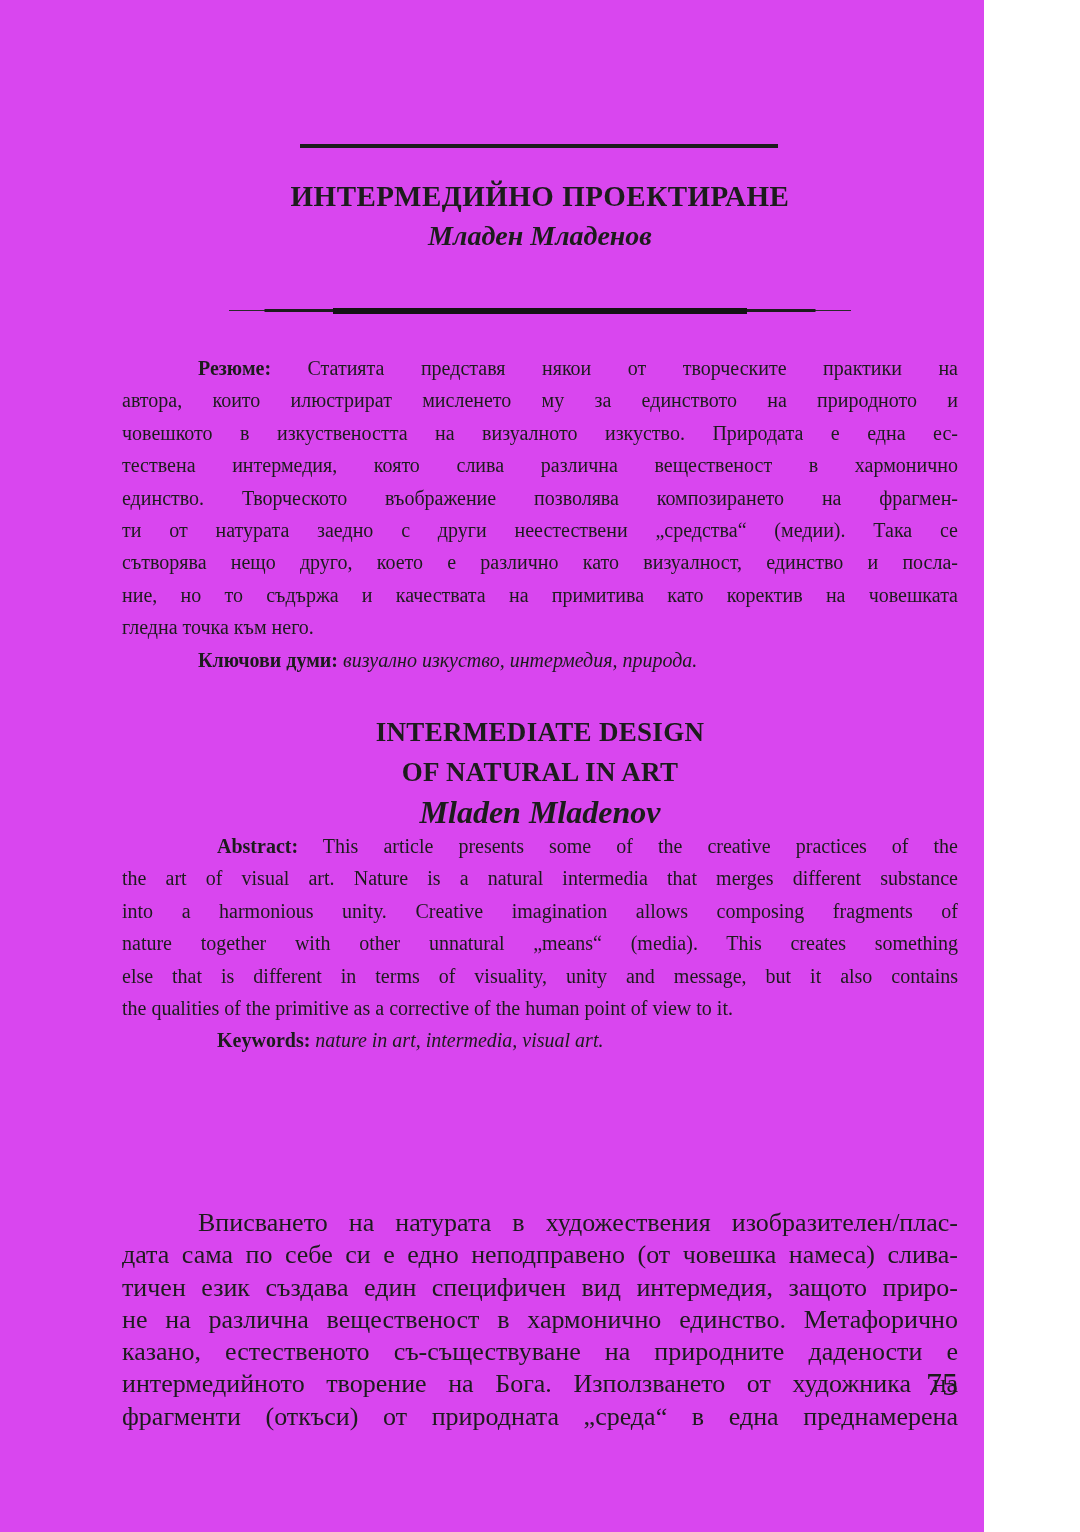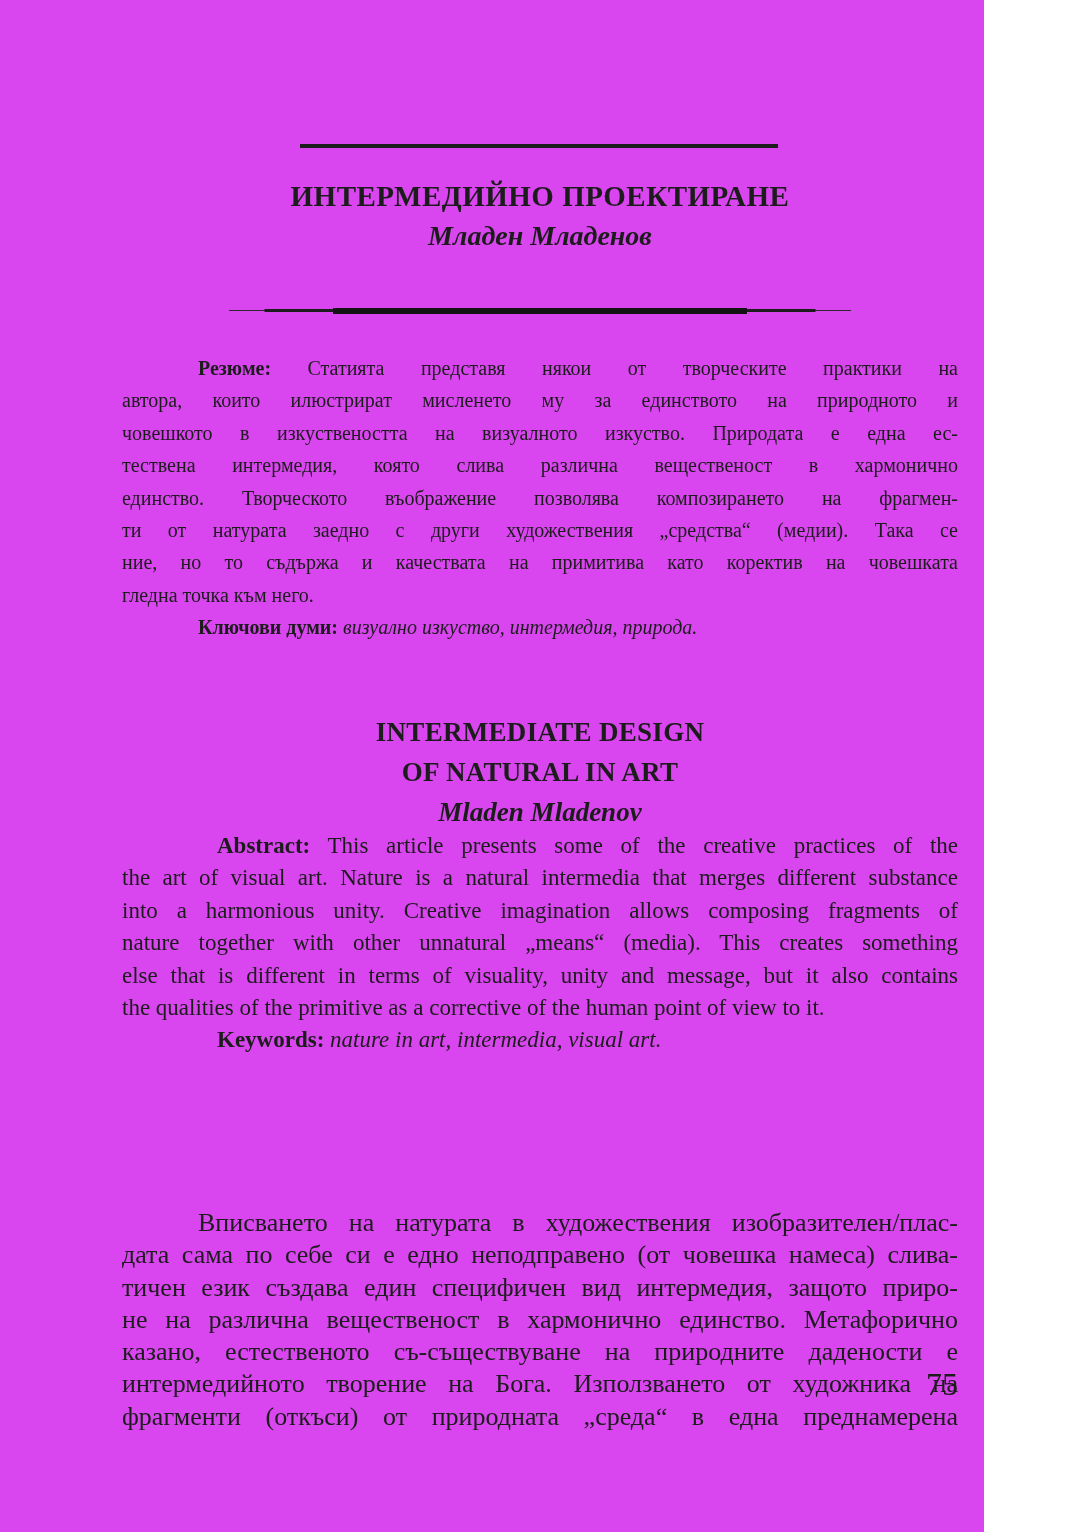--- a/index.html
+++ b/index.html
@@ -42,29 +42,29 @@
   
   .para { position:absolute; left:122px; width:836px; --indent:76px; }
   .para .line { text-align:justify; text-justify:inter-word; }
   .para .line.jfull { text-align-last:justify; -moz-text-align-last:justify; }
   .para .line.indent { padding-left:var(--indent); }
   .para.wide-indent { --indent:95px; }
   .plabel { font-weight:bold; }
   .kw-text { font-style:italic; }
 
   .bg-abstract { top:352px;  font-size:20px; line-height:32.4px; }
-  .en-abstract { top:830px;  font-size:23px; line-height:32.4px; }
+  .en-abstract { top:830px;  font-size:20px; line-height:32.4px; }
   .body-para   { top:1200px; font-size:26px; line-height:32.3px;margin-top:7px; }
 
   
   .en-title-block {
     position:absolute; left:122px; top:706px; width:836px; text-align:center;margin-top:6px;
   }
   .en-title-line { font-size:27px; font-weight:bold; line-height:40px; letter-spacing:0.3px; }
-  .en-author-line { font-size:27px; font-weight:bold; font-style:italic; line-height:40px; }
+  .en-author-line { font-size:32px; font-weight:bold; font-style:italic; line-height:40px; }
 
   .page-number {
     position:absolute; left:122px; top:1368px; width:836px;
     text-align:right; font-size:32px; line-height:32px;
   }
 </style>
 </head>
 <body>
 
 <div class="page">
@@ -82,21 +82,22 @@
     <div class="sep-thick"></div>
   </div>
 
   <div class="para bg-abstract">
     <div>
         <div class="line jfull indent"><span class="plabel">Резюме:</span> Статията представя някои от творческите практики на</div>
         <div class="line jfull">автора, които илюстрират мисленето му за единството на природното и</div>
         <div class="line jfull">човешкото в изкуствеността на визуалното изкуство. Природата е една ес-</div>
         <div class="line jfull">тествена интермедия, която слива различна вещественост в хармонично</div>
         <div class="line jfull">единство. Творческото въображение позволява композирането на фрагмен-</div>
-        <div class="line jfull">ти от натурата заедно с други художествения „средства“ (медии). Така се</div>
+        <div class="line jfull">ти от натурата заедно с други неестествени „средства“ (медии). Така се</div>
+        <div class="line jfull">сътворява нещо друго, което е различно като визуалност, единство и посла-</div>
         <div class="line jfull">ние, но то съдържа и качествата на примитива като коректив на човешката</div>
         <div class="line">гледна точка към него.</div>
       </div>
     <div class="line indent">
       <span class="plabel">Ключови думи:</span>
       <span class="kw-text">визуално изкуство, интермедия, природа.</span>
     </div>
   </div>
 
   <div class="en-title-block">

